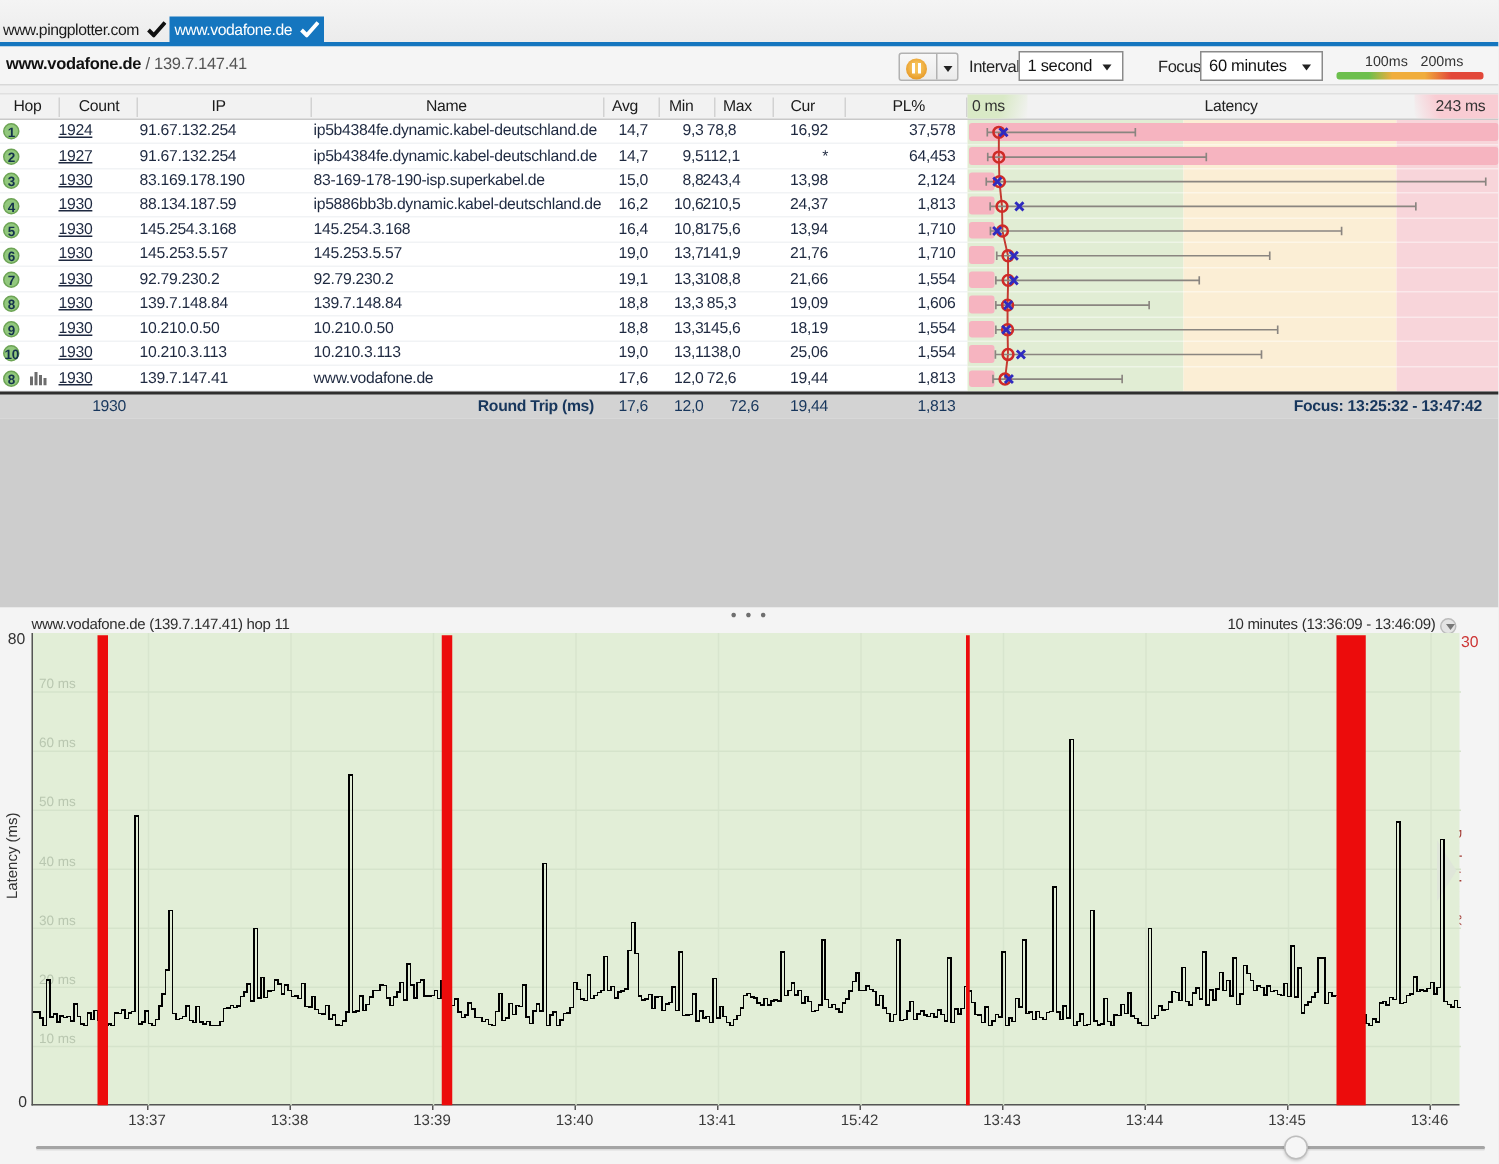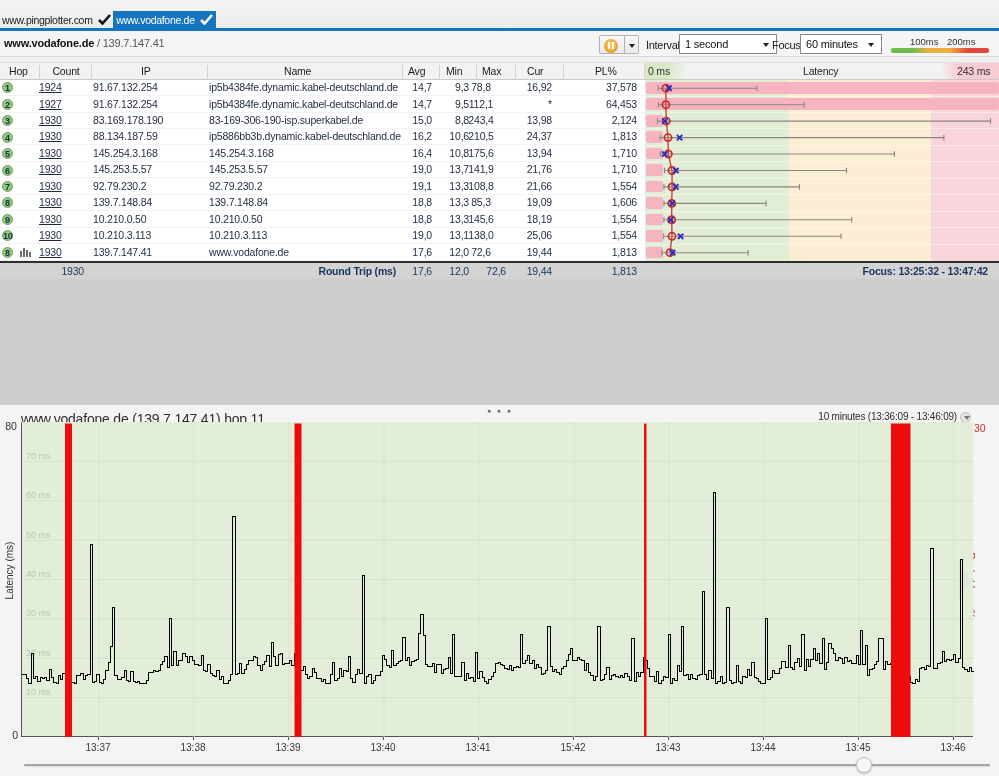--- a/index.html
+++ b/index.html
@@ -45,21 +45,21 @@
 .pl  { left:567px; width:70px; text-align:right; }
 #latcell { position:absolute; left:645px; top:79.7px; width:354px; height:180.9px; }
 
 #sumrow { position:absolute; left:0; top:260.6px; width:100%; height:18.5px; background:#d3d3d3; border-top:2px solid #2e2e2e; font-size:10.5px; letter-spacing:-0.2px; color:#17365c; }
 #sumrow span { position:absolute; top:2.5px; }
 
 #grayarea { position:absolute; left:0; top:279.1px; width:100%; height:126px; background:#cdcdcd; }
 
 #lower { position:absolute; left:0; top:405px; width:100%; height:371px; background:#f4f4f4; }
 #dots { position:absolute; left:487px; top:1.5px; color:#6f6f6f; font-size:7px; letter-spacing:2.5px; }
-#ctitle { position:absolute; left:21px; top:6px; font-size:14px; letter-spacing:-0.2px; color:#2d2d2d; }
+#ctitle { position:absolute; left:21px; top:6px; font-size:10px; letter-spacing:-0.2px; color:#2d2d2d; }
 #crange { position:absolute; right:42px; top:6px; font-size:10px; letter-spacing:-0.2px; color:#2d2d2d; }
 #chev { position:absolute; right:28px; top:7px; width:11px; height:11px; border-radius:50%; background:#e4e4e4; border:1px solid #bbb; }
 #chev:before { content:""; position:absolute; left:2.5px; top:3px; width:0; height:0; border-left:3px solid transparent; border-right:3px solid transparent; border-top:4px solid #777; }
 #plot { position:absolute; left:21px; top:16.5px; width:952px; height:315px; background:#e2eed7; border-left:1.4px solid #555; border-bottom:1.6px solid #555; }
 .ylab { position:absolute; font-size:10.5px; color:#333; }
 .xlab { position:absolute; top:336.5px; font-size:10px; color:#3a3a3a; width:40px; text-align:center; }
 #pl30 { position:absolute; left:974px; top:17px; font-size:10.5px; color:#c33; }
 #latms { position:absolute; left:-46px; top:160px; font-size:10px; color:#333; transform:rotate(-90deg); transform-origin:center; width:110px; text-align:center; }
 #plpct { position:absolute; left:915px; top:175px; font-size:10px; color:#a33c35; transform:rotate(90deg); transform-origin:center; width:110px; text-align:center; }
 
@@ -78,21 +78,21 @@
     <div class="underline"></div>
   </div>
   <div id="toolbar">
     <div class="title"><b>www.vodafone.de</b> <span style="color:#555">/ 139.7.147.41</span></div>
     <div class="pausegrp">
         <div class="circ"></div>
         <div class="sep"></div>
         <div class="arr"></div>
       </div>
     <span class="lbl" style="left:646px">Interval</span>
-    <div class="combo" style="left:679px;width:98px">1 second<div class="arr"></div></div>
+    <div class="combo" style="left:679px;width:70px">1 second<div class="arr"></div></div>
     <span class="lbl" style="left:772px">Focus</span>
     <div class="combo" style="left:800px;width:82px">60 minutes<div class="arr"></div></div>
     <span class="leg" style="left:910px">100ms</span>
     <span class="leg" style="left:947px">200ms</span>
     <div class="legbar"></div>
   </div>
   <div id="thead">
     <span style="left:9px">Hop</span>
     <span style="left:48px;width:36px;text-align:center">Count</span>
     <span style="left:141px">IP</span>
@@ -137,21 +137,21 @@
  <span class="c avg">14,7</span>
  <span class="c mn">9,5</span>
  <span class="c mx">112,1</span>
  <span class="c cur">*</span>
  <span class="c pl">64,453</span>
 </div>
       <div class="trow" style="top:32.9px">
  <span class="badge">3</span>
  <span class="c cnt">1930</span>
  <span class="c ip">83.169.178.190</span>
- <span class="c nm">83-169-306-190-isp.superkabel.de</span>
+ <span class="c nm">83-169-178-190-isp.superkabel.de</span>
  <span class="c avg">15,0</span>
  <span class="c mn">8,8</span>
  <span class="c mx">243,4</span>
  <span class="c cur">13,98</span>
  <span class="c pl">2,124</span>
 </div>
       <div class="trow" style="top:49.3px">
  <span class="badge">4</span>
  <span class="c cnt">1930</span>
  <span class="c ip">88.134.187.59</span>

